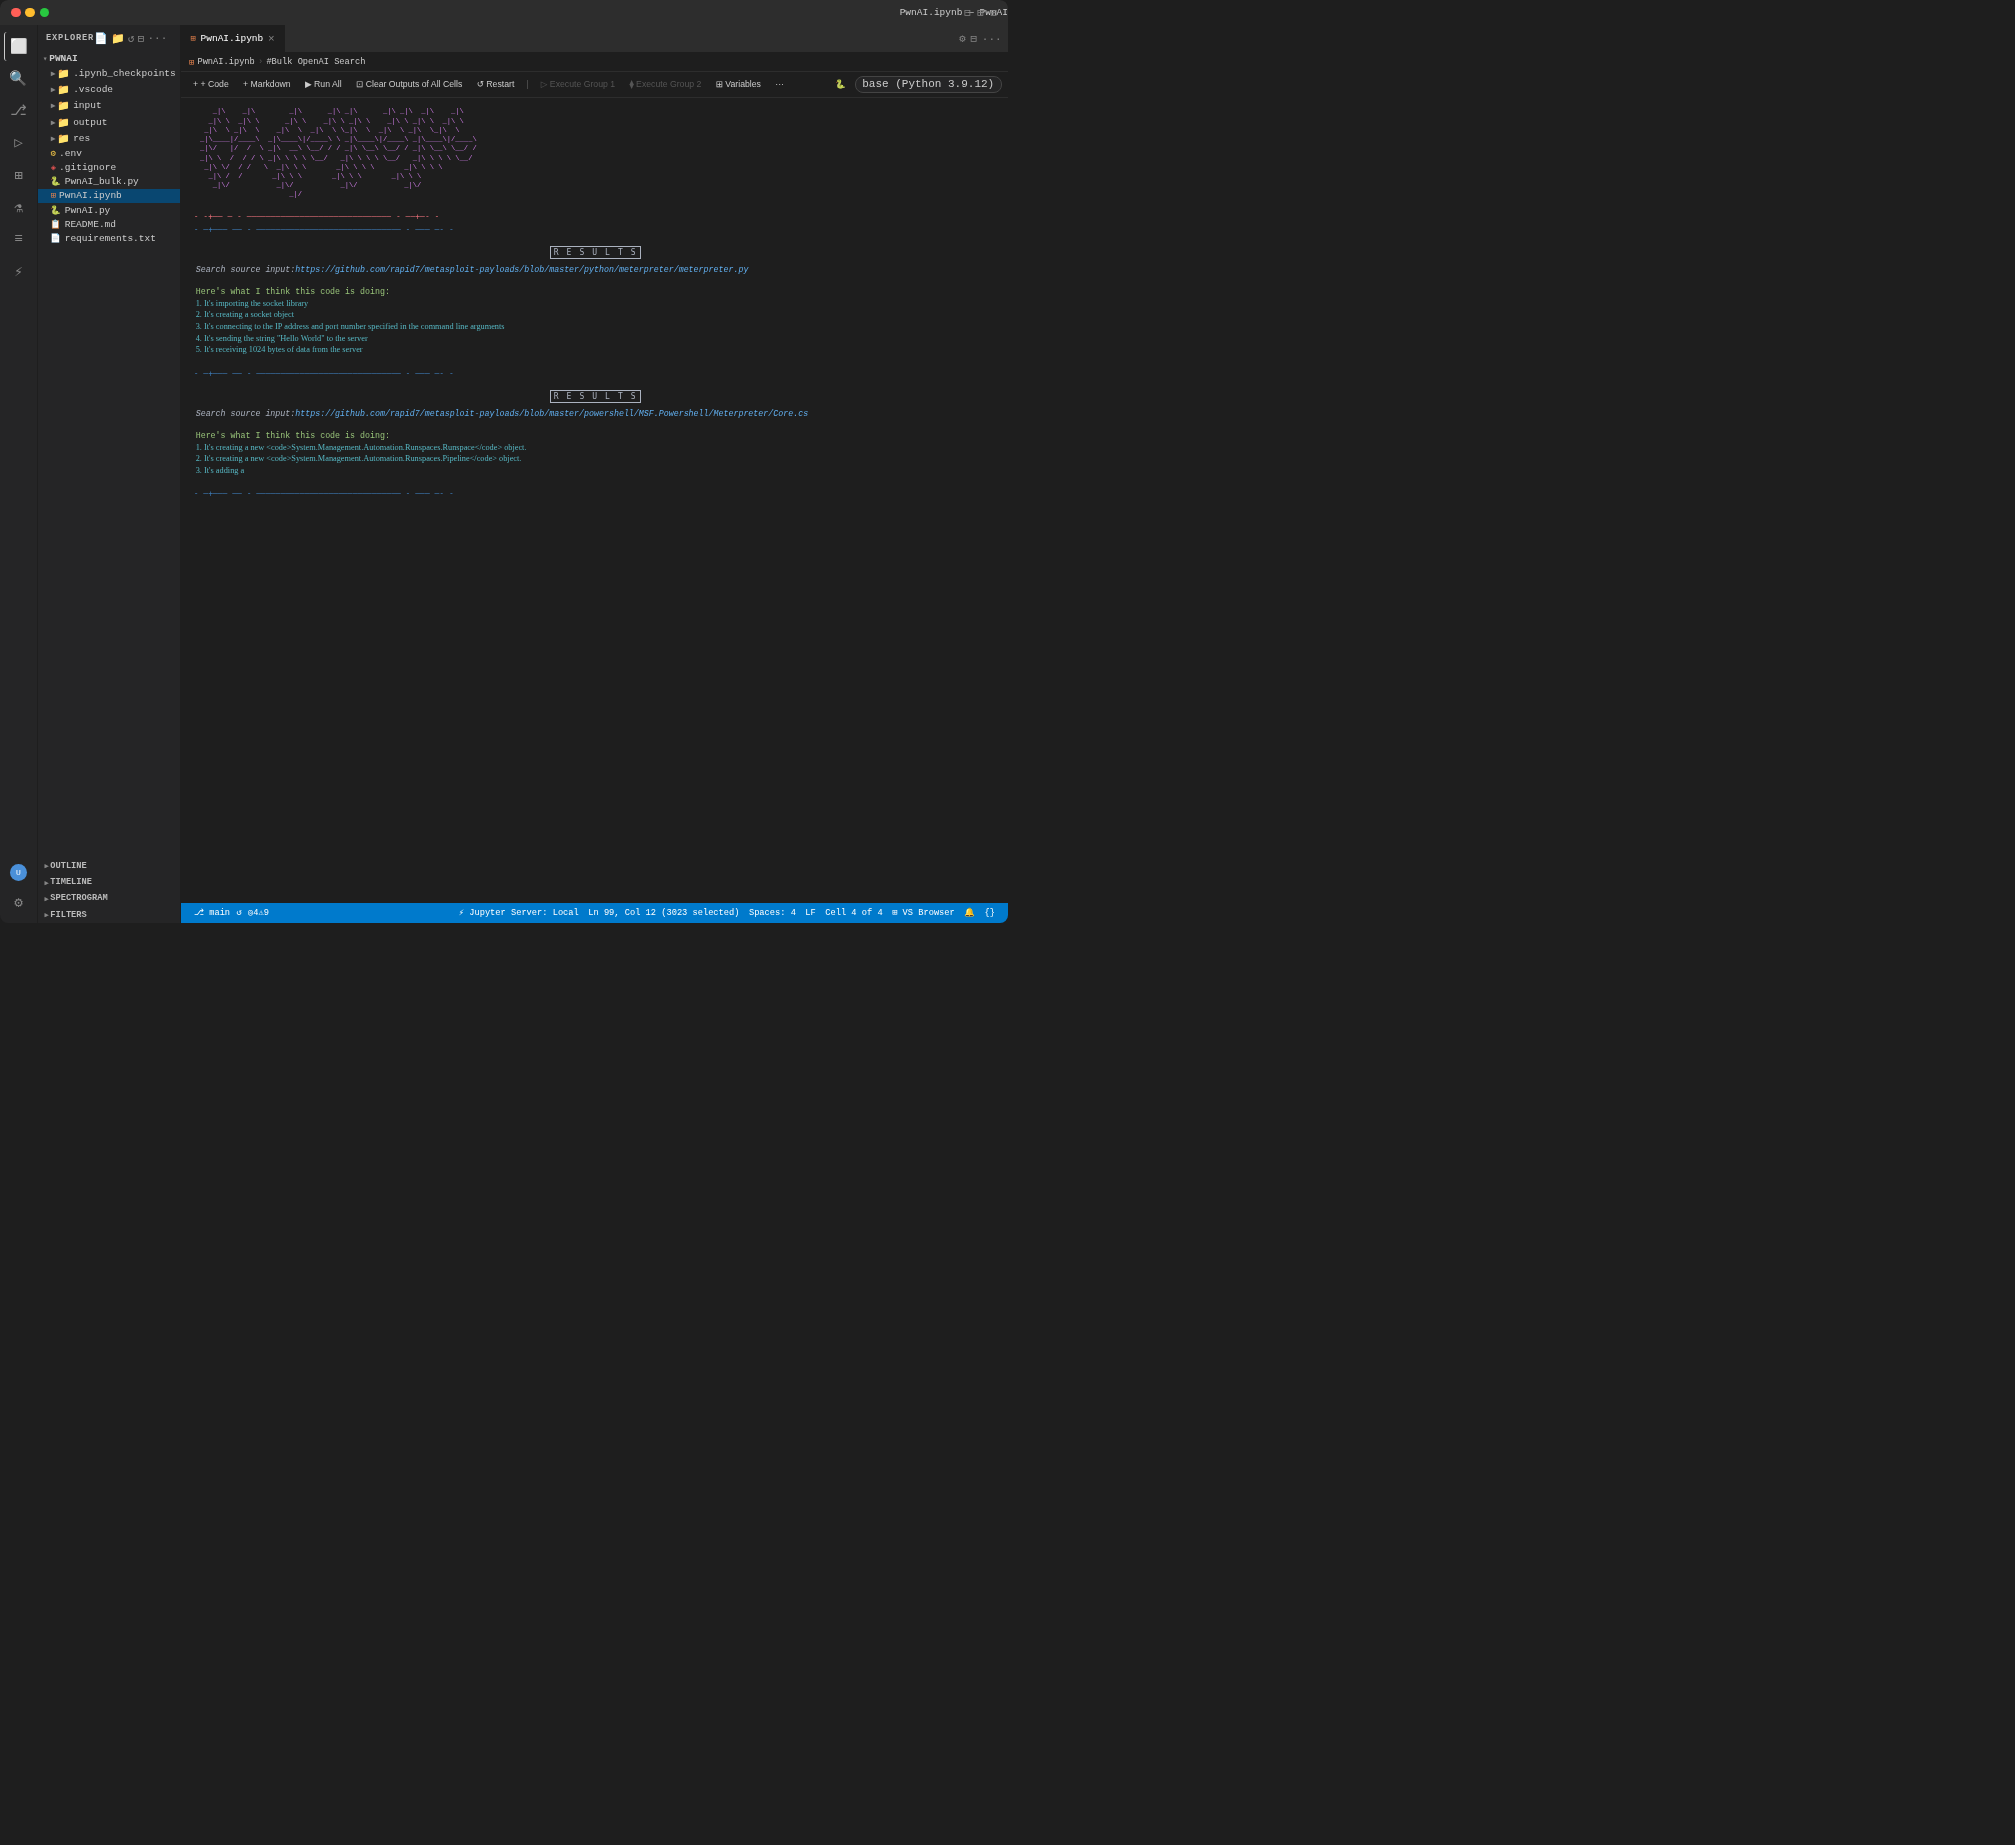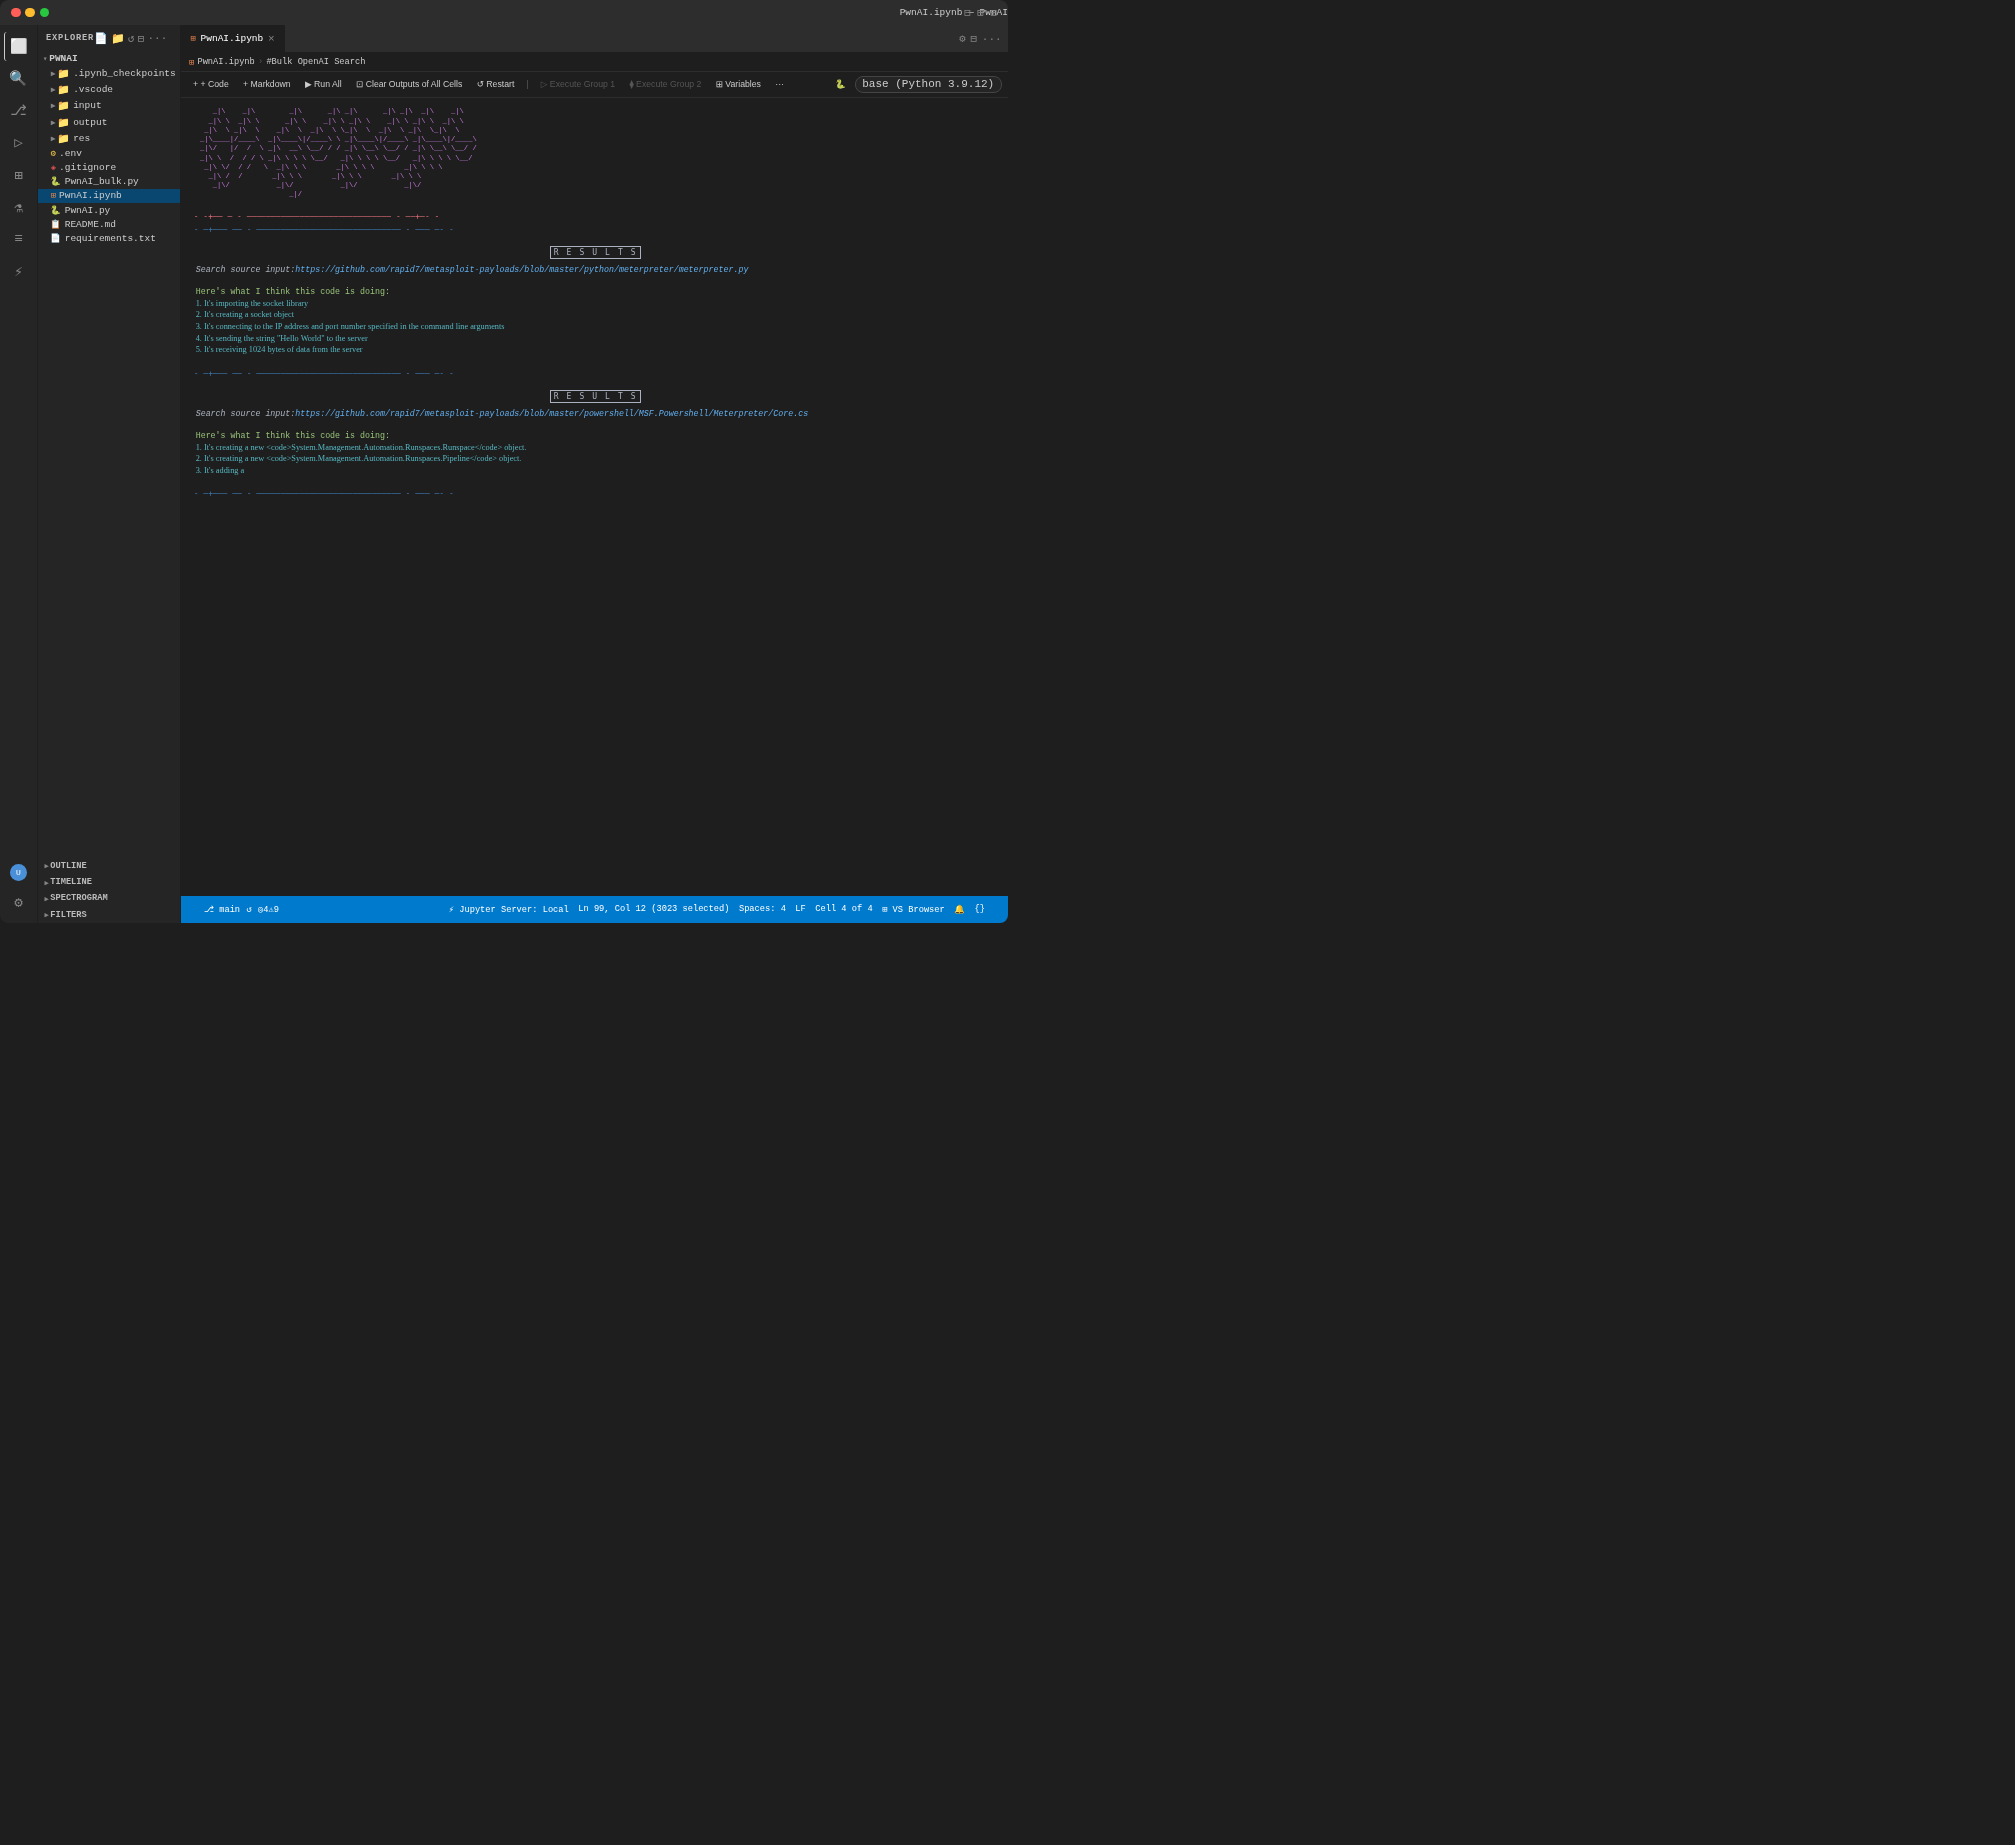--- a/index.html
+++ b/index.html
@@ -266,24 +266,24 @@
       padding: 0.8px 3.2px;
       font-size: 8px;
       color: #abb2bf;
       letter-spacing: 1.6px;
       font-family: monospace;
     }
 
     
     .status-bar {
       background: #007acc;
-      height: 27px;
-      display: flex;
-      align-items: center;
-      padding: 0 23px;
+      height: 20px;
+      display: flex;
+      align-items: center;
+      padding: 0 13px;
       font-size: 8.7px;
       color: #ffffff;
       gap: 8px;
     }
     .status-left { display: flex; align-items: center; gap: 6.4px; }
     .status-right { margin-left: auto; display: flex; align-items: center; gap: 9.5px; }
     .status-item { cursor: pointer; white-space: nowrap; }
 
     
     .notebook-content::-webkit-scrollbar { width: 6.4px; }

